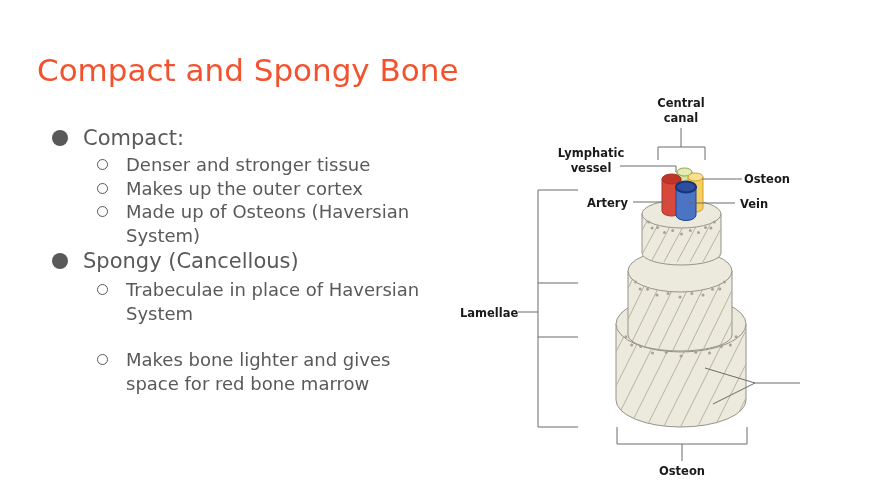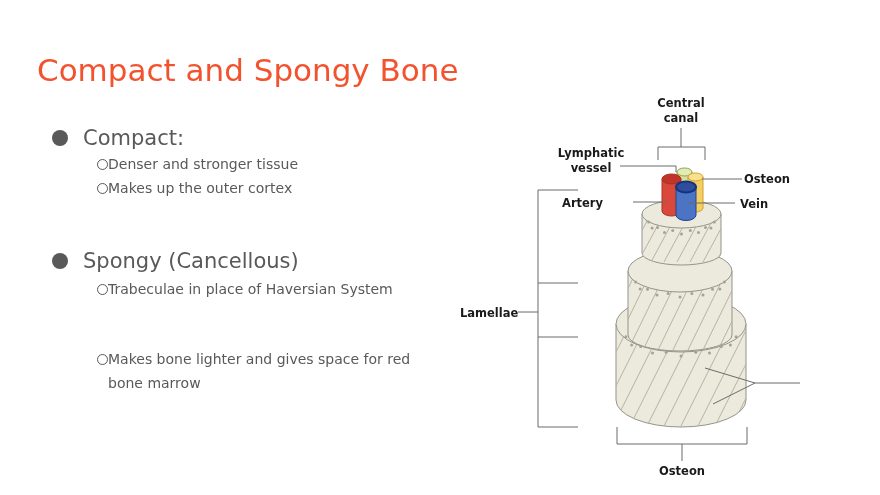--- a/index.html
+++ b/index.html
@@ -3,22 +3,22 @@
 <meta charset="utf-8">
 <style>
   html,body{margin:0;padding:0;background:#fff;}
   .slide{position:relative;width:852px;height:495px;background:#ffffff;overflow:hidden;
          font-family:"DejaVu Sans","Liberation Sans",sans-serif;text-decoration:underline;}
   .title{position:absolute;left:37px;top:52px;font-size:31px;line-height:36px;
          color:#F3522E;white-space:nowrap;}
   .l1{position:absolute;left:52px;display:flex;align-items:flex-start;gap:15px;
       color:#595959;font-size:21px;line-height:26px;justify-content:flex-end;}
   .l1 .dot{width:16px;height:16px;border-radius:50%;background:#595959;margin-top:5px;flex:none;}
-  .l2{position:absolute;left:97px;display:flex;align-items:flex-start;
-      color:#595959;font-size:14px;line-height:23.5px;}
+  .l2{position:absolute;left:97px;display:flex;align-items:flex-start;gap:18px;
+      color:#595959;font-size:18px;line-height:23.5px;}
   .l2 .ring{width:11px;height:11px;box-sizing:border-box;border:1.5px solid #595959;
       border-radius:50%;margin-top:6px;flex:none;}
   .l2 .txt{width:315px;}
   .dlabel{position:absolute;font-size:11.5px;font-weight:bold;color:#1A1A1A;
           line-height:15px;white-space:pre-line;}
   .center{text-align:center;}
   svg.diagram{position:absolute;left:0;top:0;}
 </style>
 </head>
 <body>
@@ -167,35 +167,39 @@
     <span class="txt">Compact:</span>
   </div>
   <div class="l2" style="top:153px">
     <span class="ring"></span>
     <span class="txt">Denser and stronger tissue</span>
   </div>
   <div class="l2" style="top:177px">
     <span class="ring"></span>
     <span class="txt">Makes up the outer cortex</span>
   </div>
+  <div class="l2" style="top:200px">
+    <span class="ring"></span>
+    <span class="txt">Made up of Osteons (Haversian System)</span>
+  </div>
   <div class="l1" style="top:248px">
     <span class="dot"></span>
     <span class="txt">Spongy (Cancellous)</span>
   </div>
   <div class="l2" style="top:278px">
     <span class="ring"></span>
     <span class="txt">Trabeculae in place of Haversian System</span>
   </div>
   <div class="l2" style="top:348px">
     <span class="ring"></span>
     <span class="txt">Makes bone lighter and gives space for red bone marrow</span>
   </div>
 
   <div class="dlabel center" style="left:611px;top:96px;width:140px">Central
 canal</div>
   <div class="dlabel center" style="left:521px;top:146px;width:140px">Lymphatic
 vessel</div>
   <div class="dlabel" style="left:744px;top:172px">Osteon</div>
-  <div class="dlabel" style="left:562px;top:196px">Artery</div>
+  <div class="dlabel" style="left:587px;top:196px">Artery</div>
   <div class="dlabel" style="left:740px;top:197px">Vein</div>
   <div class="dlabel" style="left:460px;top:306px">Lamellae</div>
   <div class="dlabel center" style="left:622px;top:464px;width:120px">Osteon</div>
 </div>
 
 </body></html>

